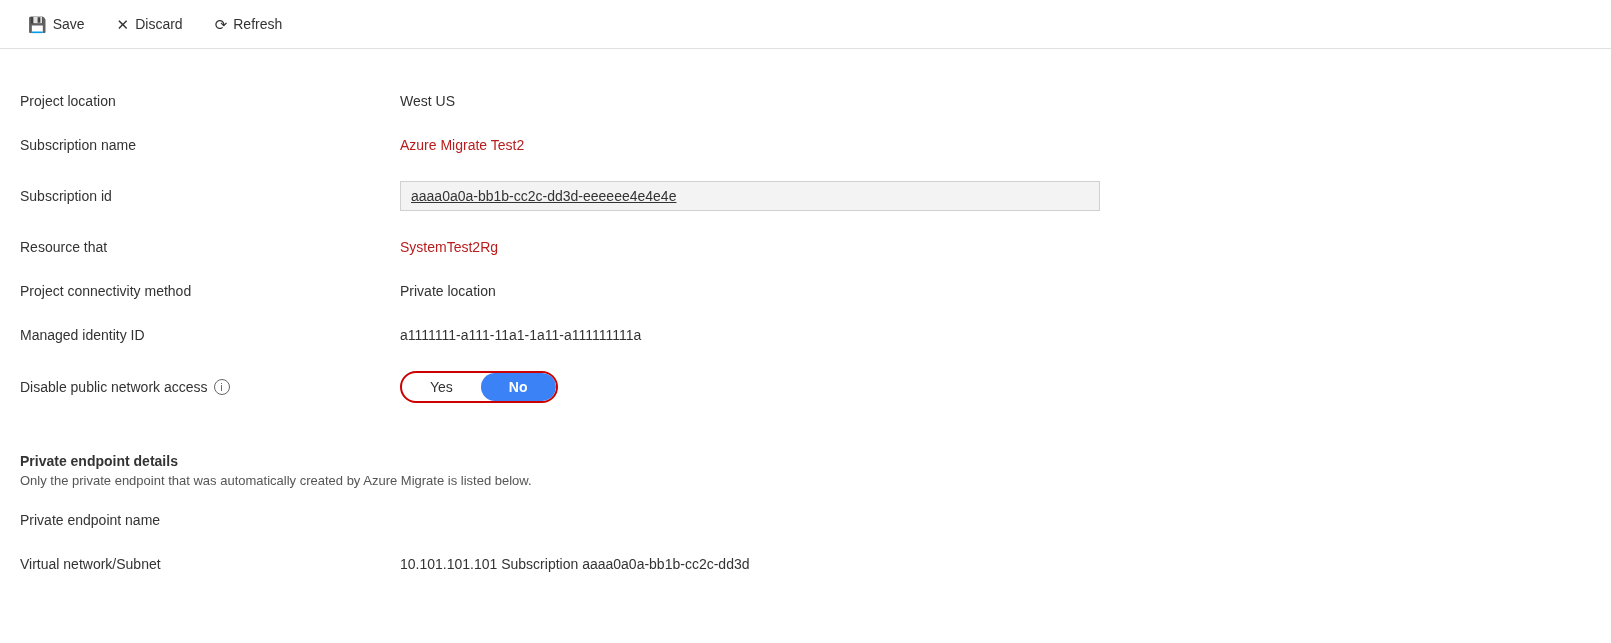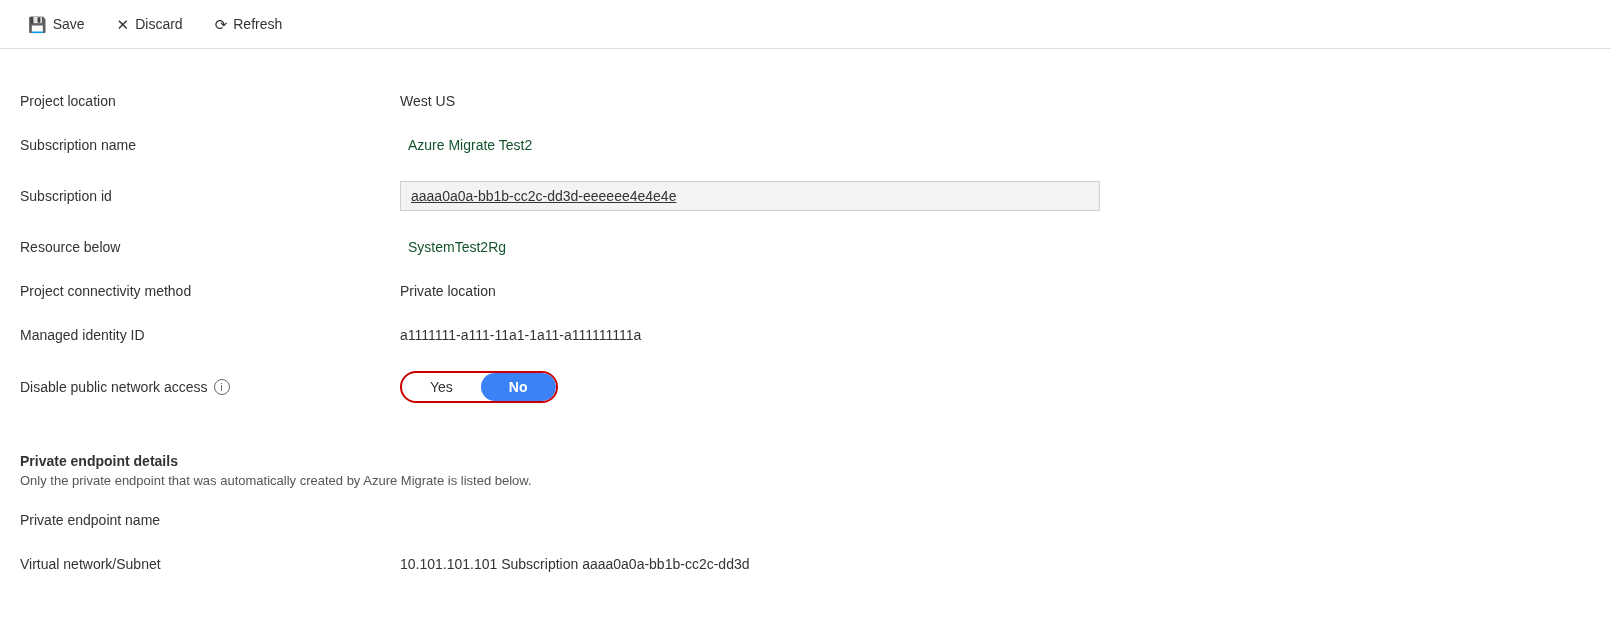--- a/index.html
+++ b/index.html
@@ -55,24 +55,23 @@
       gap: 6px;
     }
 
     .prop-value {
       padding: 14px 0 14px 0;
       color: #333;
       font-size: 14px;
     }
 
     .prop-value a, .link-value {
-      color: #14532d;
+      color: #b91c1c;
       text-decoration: none;
       cursor: pointer;
-      margin-left: 8px;
     }
 
     .subscription-id-box {
       background: #f3f3f3;
       border: 1px solid #d0d0d0;
       padding: 6px 10px;
       font-size: 14px;
       color: #333;
       width: 100%;
       max-width: 700px;
@@ -181,21 +180,21 @@
     </div>
 
     <div class="prop-label">
       <span>Subscription id</span>
     </div>
     <div class="prop-value">
       <span class="subscription-id-box">aaaa0a0a-bb1b-cc2c-dd3d-eeeeee4e4e4e</span>
     </div>
 
     <div class="prop-label">
-      <span>Resource below</span>
+      <span>Resource that</span>
     </div>
     <div class="prop-value">
       <a class="link-value">SystemTest2Rg</a>
     </div>
 
     <div class="prop-label">
       <span>Project connectivity method</span>
     </div>
     <div class="prop-value">
       <span>Private location</span>

